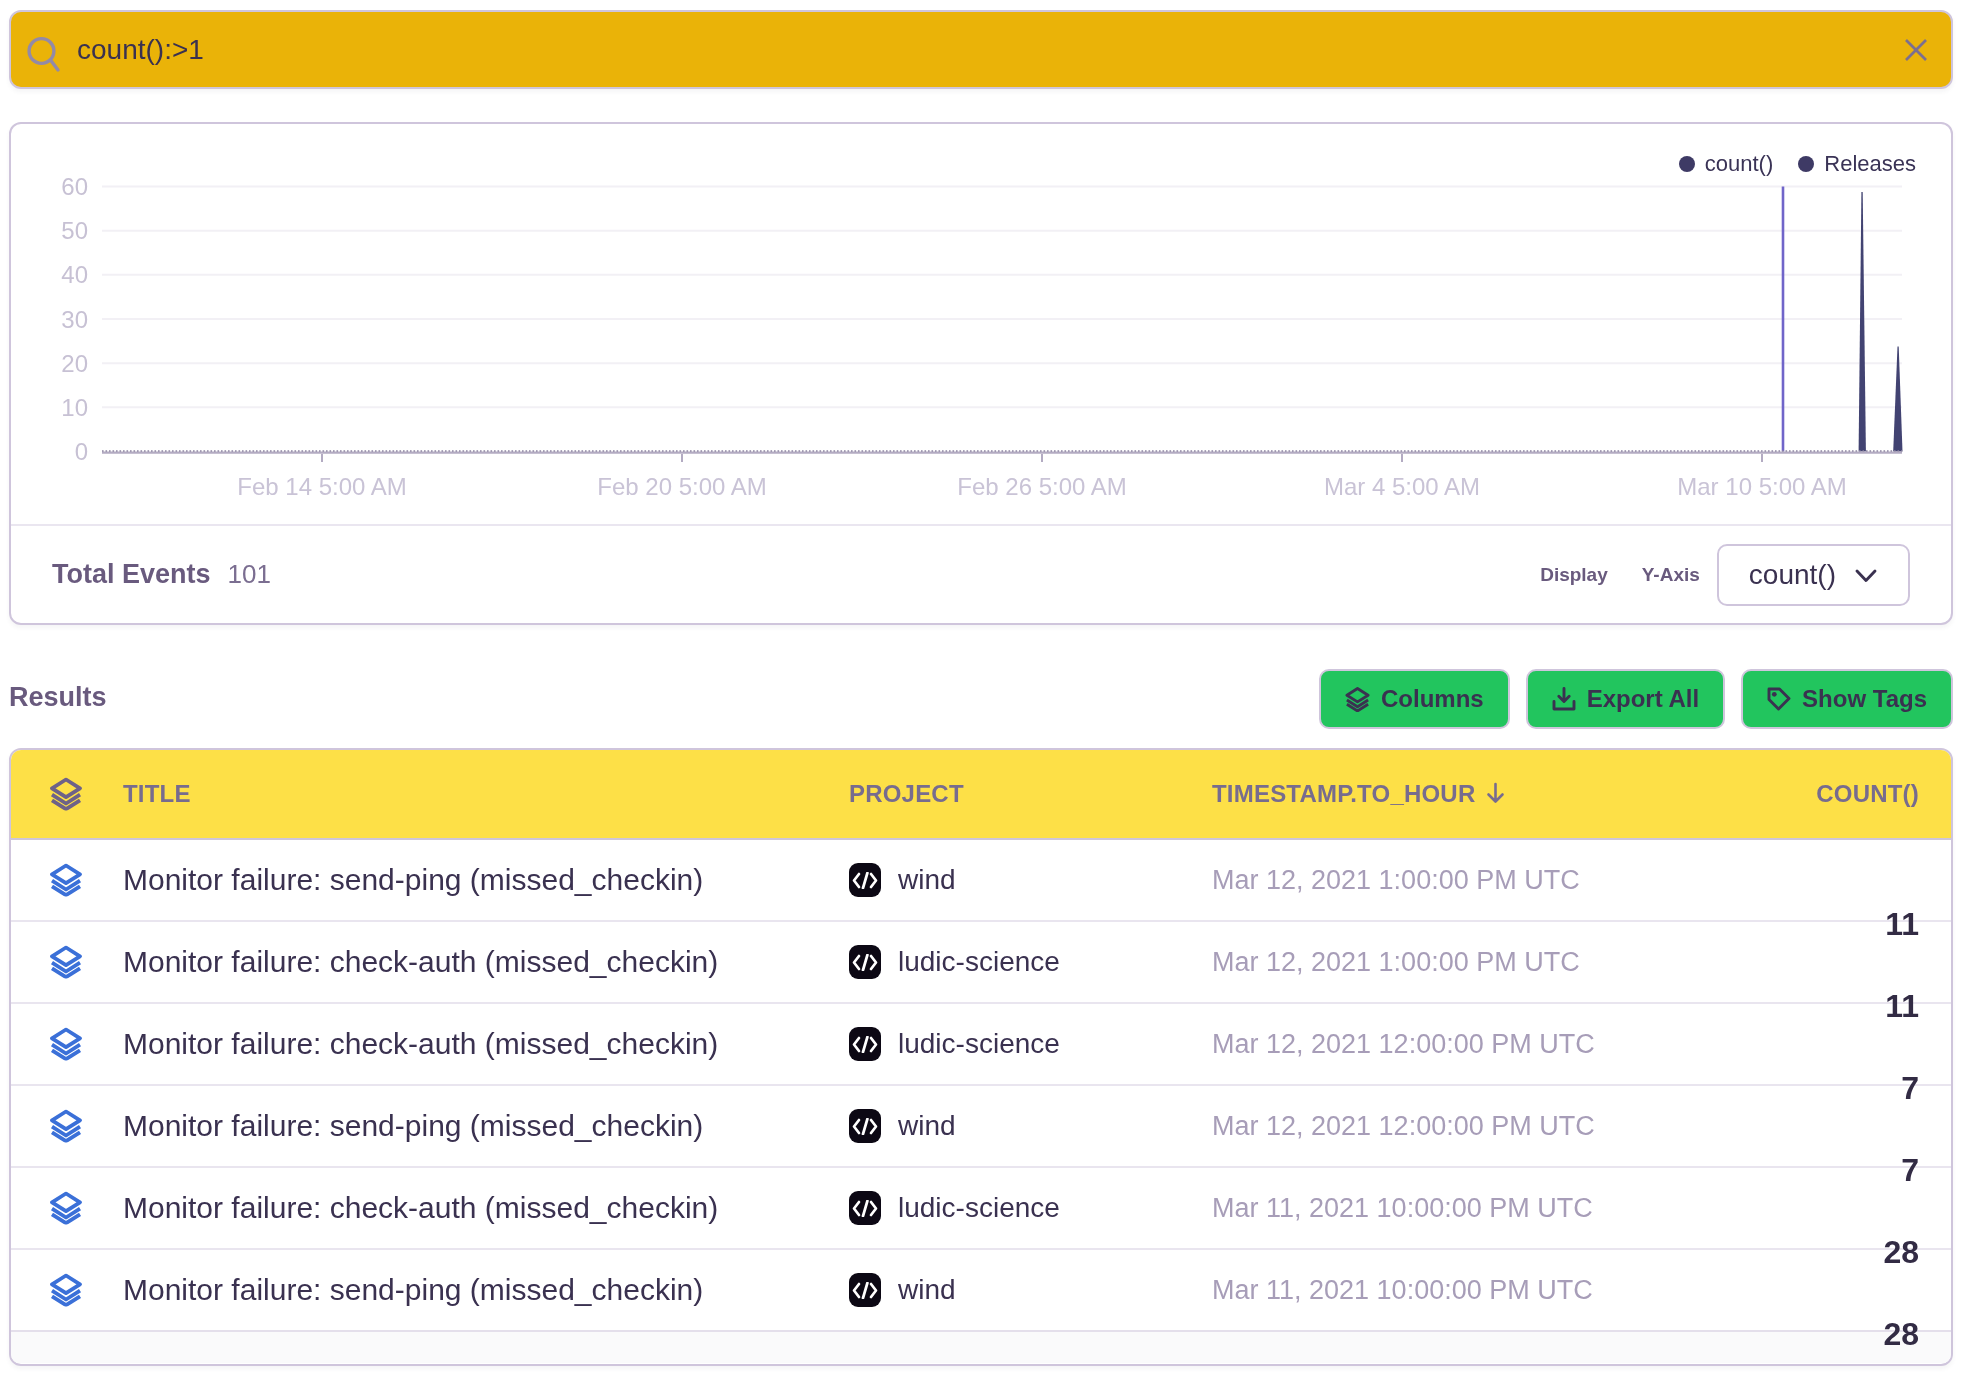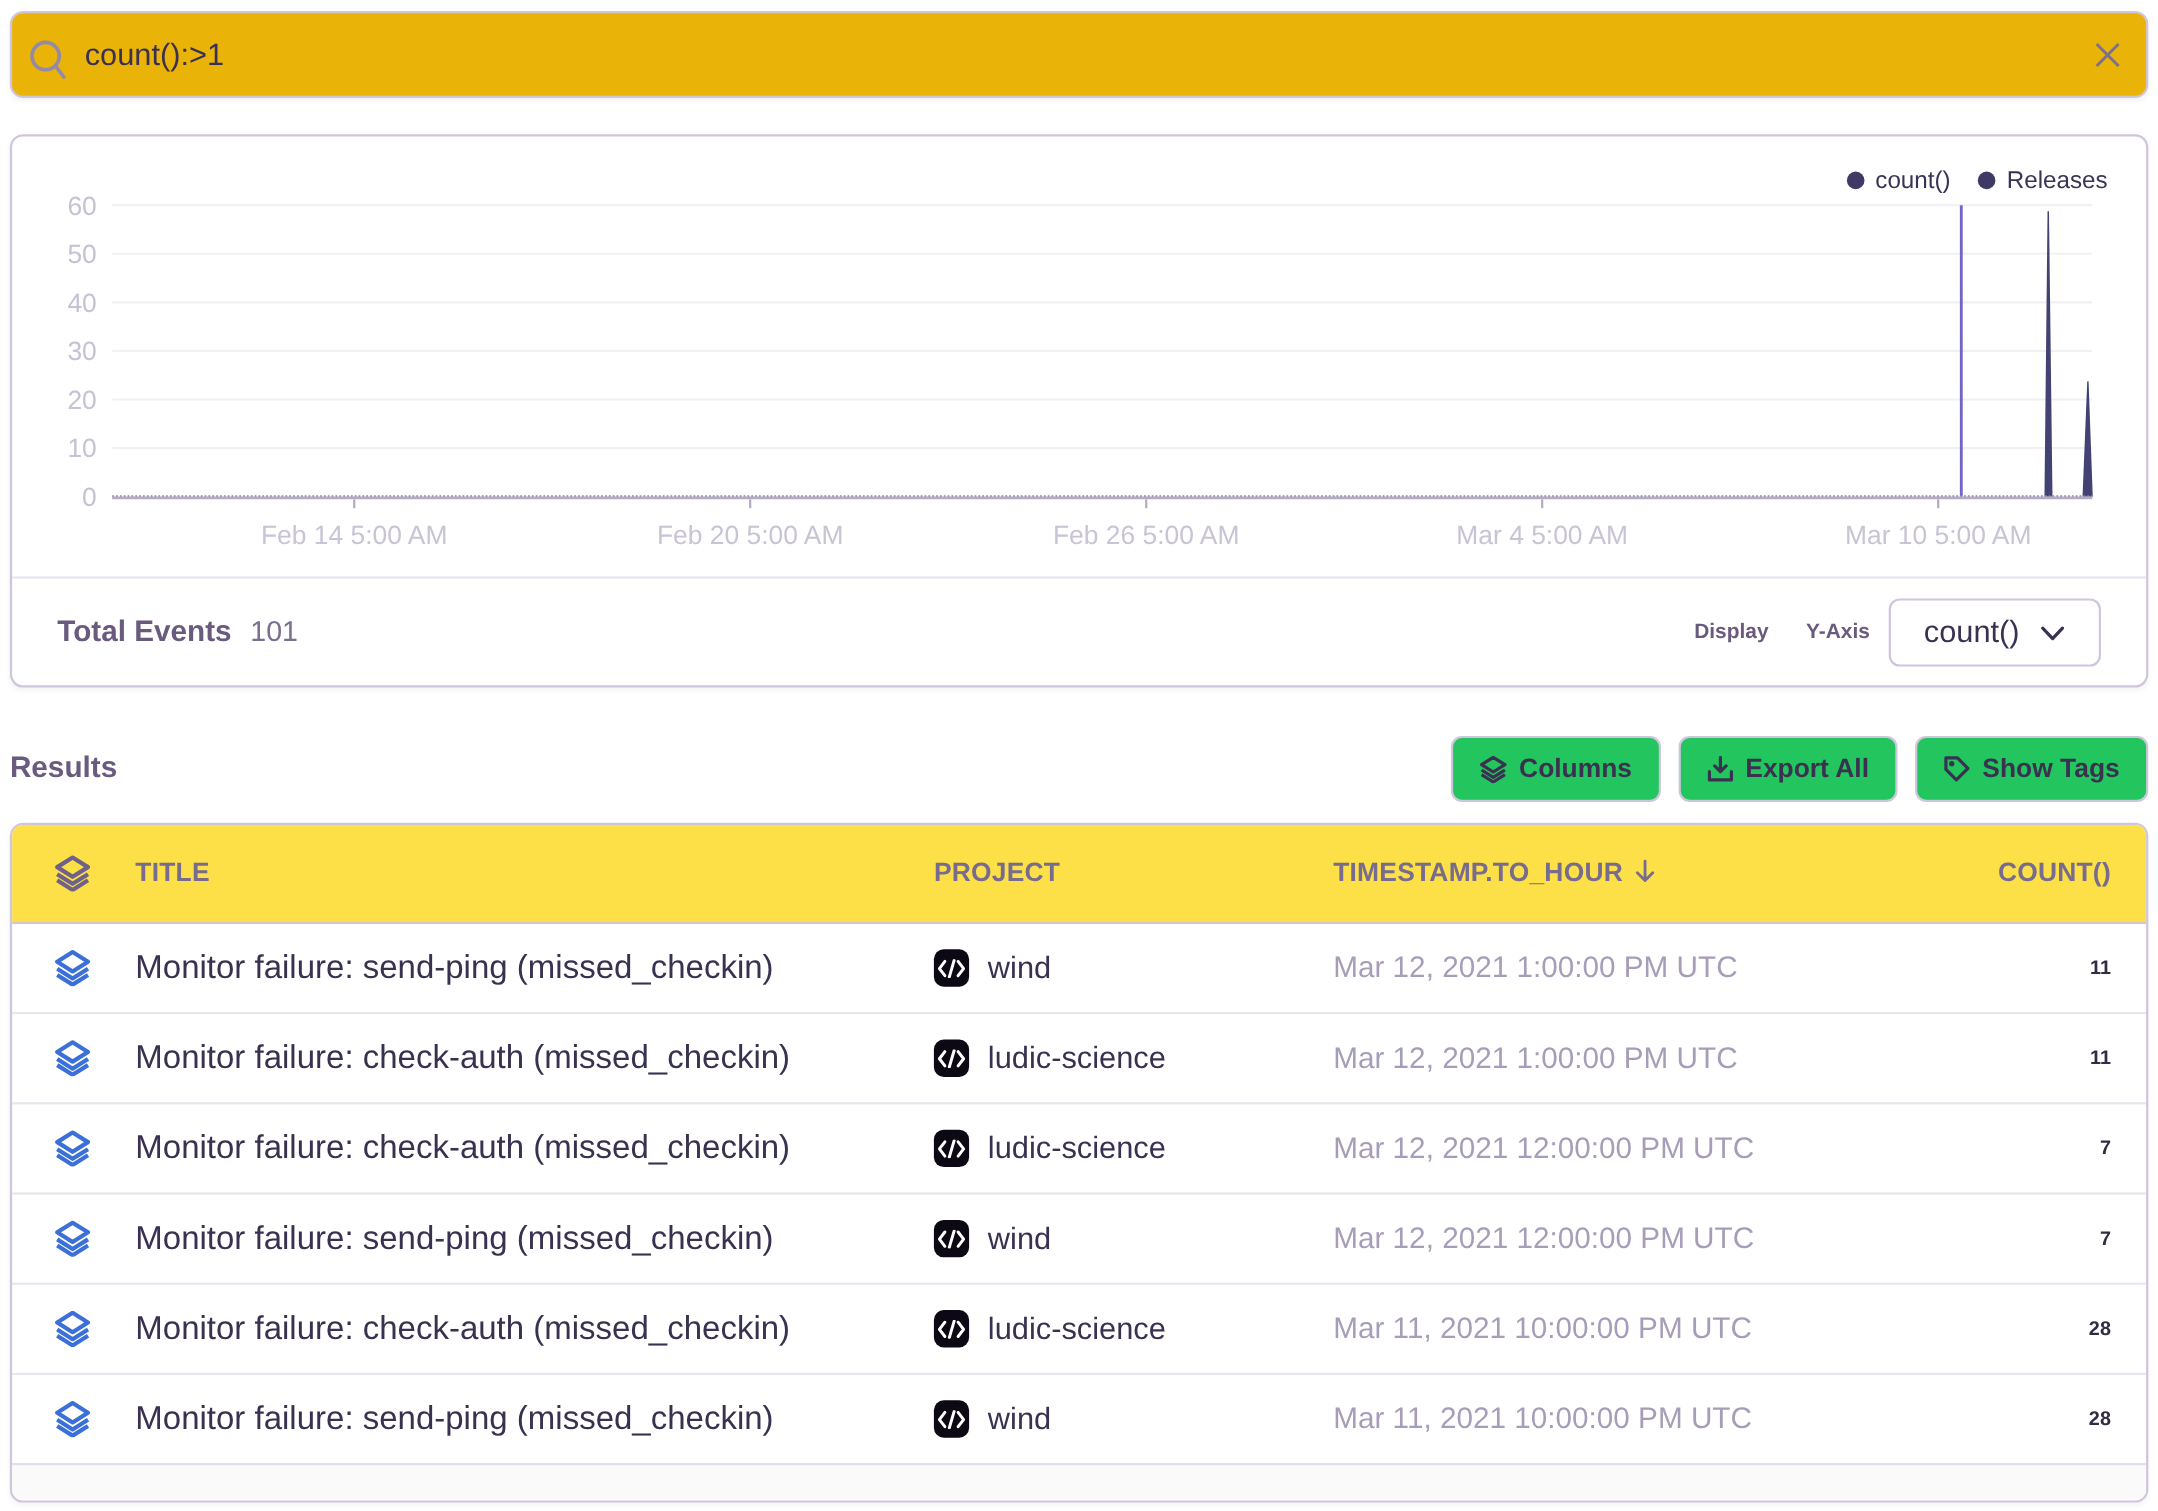--- a/index.html
+++ b/index.html
@@ -57,21 +57,21 @@
 }
 .row { height:82px; border-bottom:2px solid #e9e5ef; position:relative; }
 .tfoot { height:31px; background:#fafafb; }
 .c-icon { position:absolute; left:39px; top:50%; transform:translateY(-50%); line-height:0; }
 .c-title { position:absolute; left:112px; top:50%; transform:translateY(-50%); }
 .c-project { position:absolute; left:838px; top:50%; transform:translateY(-50%); display:flex; align-items:center; }
 .c-time { position:absolute; left:1201px; top:50%; transform:translateY(-50%); }
 .c-count { position:absolute; right:32px; top:50%; transform:translateY(-50%); }
 .row .c-title { font-size:30px; color:#3a3150; }
 .row .c-time { font-size:27px; color:#a79db8; }
-.row .c-count { font-size:18px; font-weight:bold; color:#322b44; }
+.row .c-count { font-size:32px; font-weight:bold; color:#322b44;margin-top:44px; }
 .badge {
   width:32px; height:34px; background:#0c0814; border-radius:9px;
   display:flex; align-items:center; justify-content:center;
 }
 .pname { color:#3a3150; font-size:28px; margin-left:17px; }
 .chartsvg { position:absolute; left:0; top:0; }
 </style>
 </head>
 <body>
 

